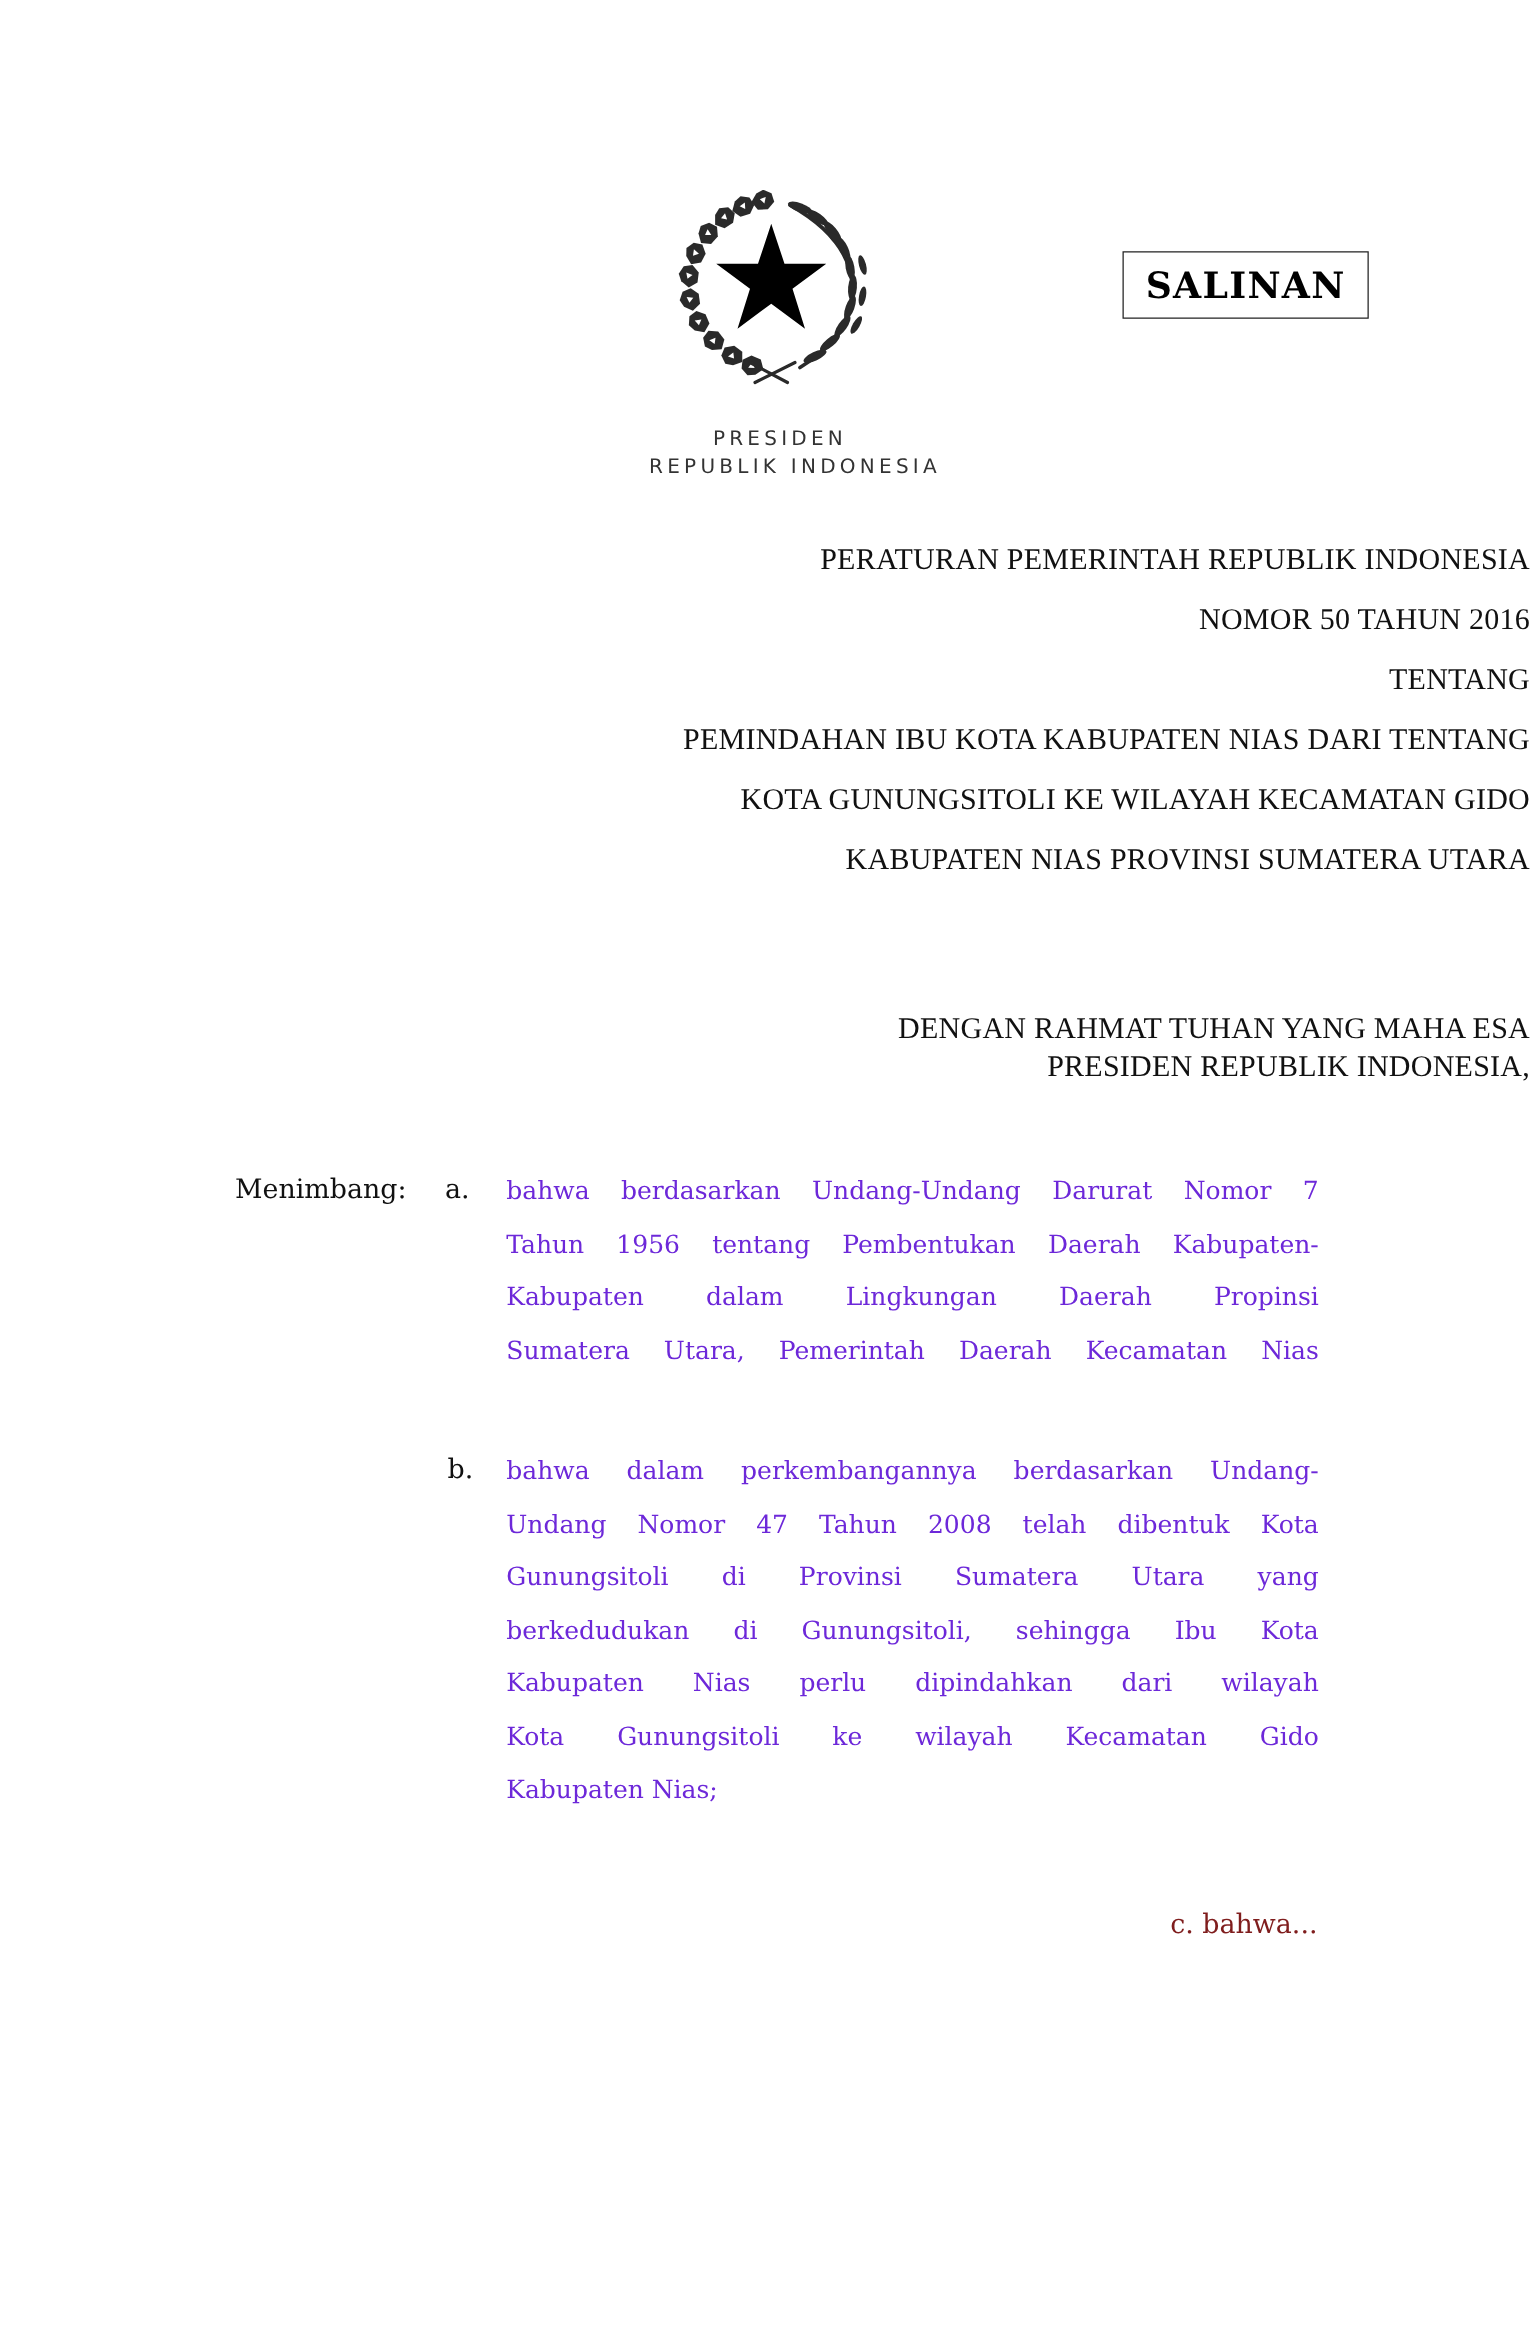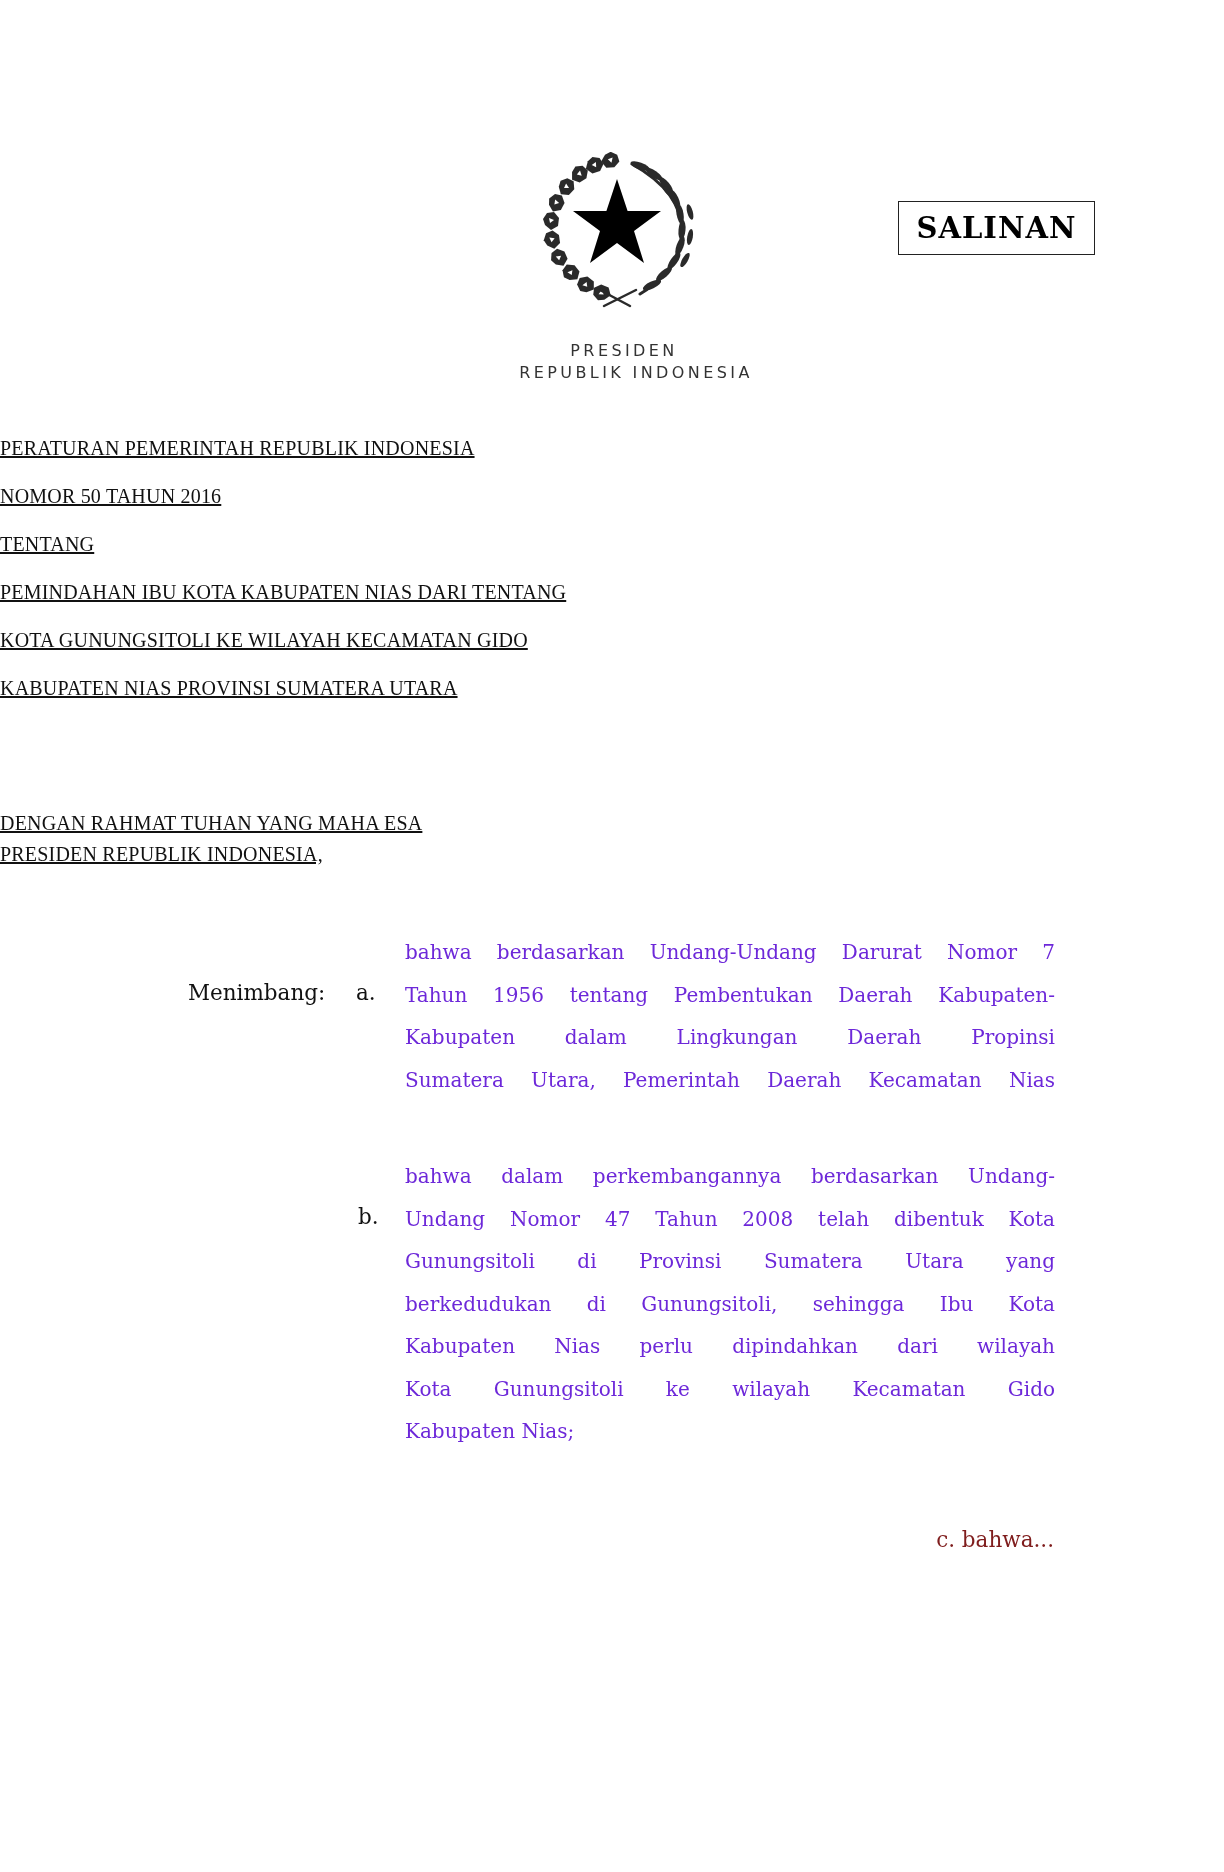--- a/index.html
+++ b/index.html
@@ -27,30 +27,29 @@
   .inst {
     left: 0; width: 1224px; text-align: center;
     font-family: "DejaVu Sans", sans-serif; font-weight: normal;
     color: #333; font-size: 16px; letter-spacing: 3.4px;
   }
   .inst-1 { top: 341px; padding-left: 12px; }
   .inst-2 { top: 363px; padding-left: 24px; }
 
   
   .center-line {
-    left: 0; width: 1224px; text-align: left;
-    font-family: "Liberation Serif", serif; font-size: 20px;
-    line-height: 30px; color: #111; letter-spacing: 0.2px; text-decoration: underline;
+    left: 0; width: 1224px; text-align: right;
+    font-family: "Liberation Serif", serif; font-size: 24px;
+    line-height: 30px; color: #111; letter-spacing: 0.2px;
   }
 
   
   .label {
     font-family: "DejaVu Serif", serif; font-size: 21.5px; line-height: 42.5px;
     color: #111;
-    margin-top: 41px;
   }
   .para {
     left: 405px; width: 650px;
     font-family: "DejaVu Serif", serif; font-size: 20px; line-height: 42.5px;
     color: #6d28d9; text-align: justify; text-align-last: left;
   }
   .para .ln { display: block; text-align: justify; text-align-last: justify; white-space: normal; }
   .para .ln.last { text-align-last: left; }
   .cont {
     font-family: "DejaVu Serif", serif; font-size: 21.5px; line-height: 42.5px;

